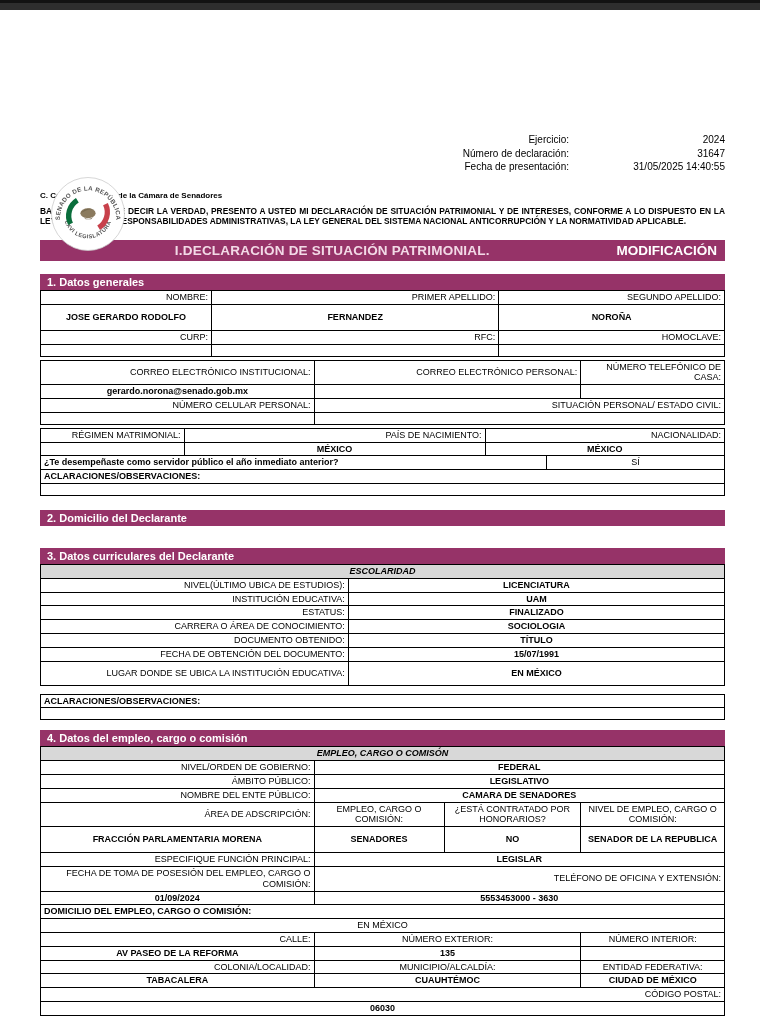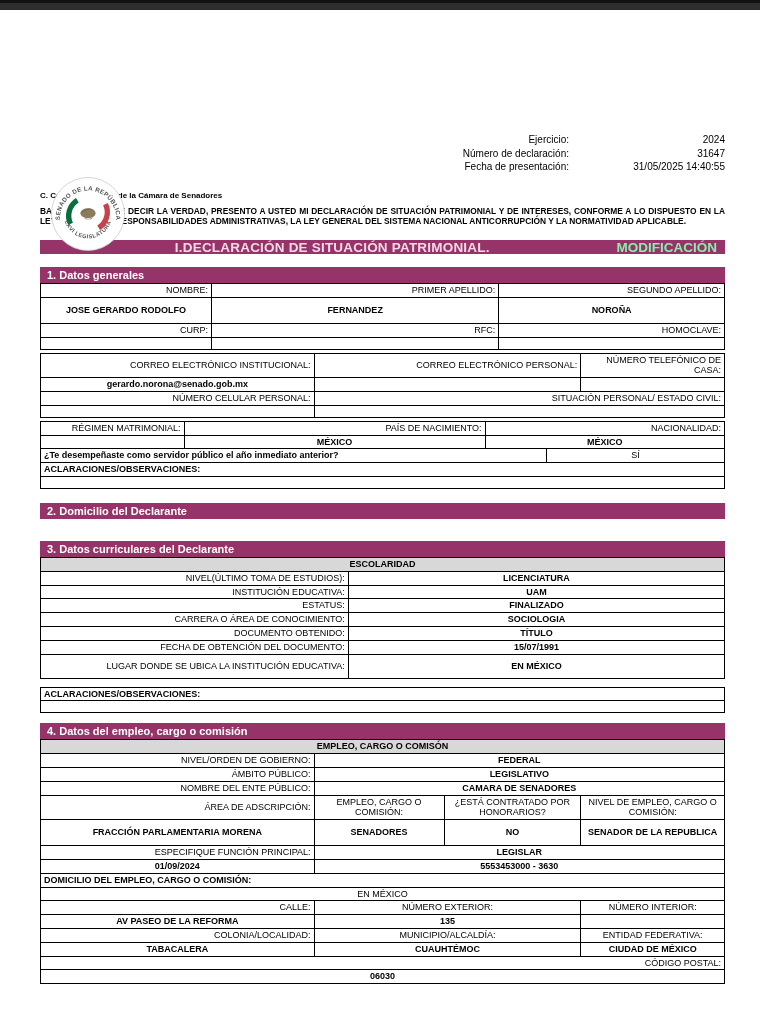--- a/index.html
+++ b/index.html
@@ -25,42 +25,42 @@
   .hdr-fields td{border:none;font-size:10px;padding:0 0 1px 0;line-height:1.25;}
   .hf-label{text-align:right;padding-right:14px !important;}
   .hf-value{text-align:right;width:142px;}
 
   .addressee{margin-top:16px;font-size:8px;font-weight:bold;}
   .oath{margin-top:6px;font-size:8.4px;font-weight:bold;line-height:1.22;text-align:justify;}
 
   .title-bar{
     margin-top:14px;background:var(--maroon);color:#F2D9E6;
     display:flex;align-items:center;font-weight:bold;font-size:13.5px;
-    padding:3px 8px;height:14px;
+    padding:3px 8px;height:21px;
   }
   .title-main{flex:1;text-align:center;letter-spacing:.2px;}
-  .title-mode{color:#86efac;}
+  .title-mode{color:#ffffff;}
 
   .sec-h{
     background:var(--maroon);color:#fff;font-weight:bold;font-size:11px;
     padding:2px 7px;height:16px;line-height:12px;
   }
   .mt3{margin-top:3px;} .mt8{margin-top:8px;} .mt10{margin-top:10px;}
   .mt13{margin-top:13px;} .mt14{margin-top:14px;} .mt22{margin-top:22px;}
 
   table.grid{width:100%;border-collapse:collapse;table-layout:fixed;}
   table.grid td{
     border:1px solid #000;font-size:9px;padding:1px 3px;line-height:1.2;
     vertical-align:middle;overflow:hidden;
   }
   td.lbl{text-align:right;}
   td.lblc{text-align:center;}
   td.val{text-align:center;font-weight:bold;font-size:9.5px;}
   td.valr{text-align:center;font-size:9px;}
-  td.sub{background:var(--gray-sub);text-align:center;font-weight:bold;font-size:9.5px;height:12px;}
+  td.sub{background:var(--gray-sub);text-align:center;font-weight:bold;font-size:9.5px;height:12px;font-style:italic;}
   td.boldlbl{font-weight:bold;font-size:10px;}
   td.q{font-weight:bold;font-size:10px;}
   td.empty{height:12px;}
   td.h24{height:24px;}
   td.h26{height:26px;}
   td.wrapname{padding:0 26px;}
   td.wraptel{padding-right:34px;}
   td.wraplugar{padding-right:118px;}
   td.wrapnivel{padding:0 12px;}
 </style>
@@ -214,21 +214,21 @@
   <table class="grid">
     <colgroup>
         <col style="width:45%">
         <col style="width:55%">
       </colgroup>
     <tbody>
         <tr>
       <td class="sub" colspan="2">ESCOLARIDAD</td>
     </tr>
     <tr>
-      <td class="lbl">NIVEL(ÚLTIMO TOMA DE ESTUDIOS):</td>
+      <td class="lbl">NIVEL(ÚLTIMO UBICA DE ESTUDIOS):</td>
       <td class="val">LICENCIATURA</td>
     </tr>
     <tr>
       <td class="lbl">INSTITUCIÓN EDUCATIVA:</td>
       <td class="val">UAM</td>
     </tr>
     <tr>
       <td class="lbl">ESTATUS:</td>
       <td class="val">FINALIZADO</td>
     </tr>
@@ -296,20 +296,24 @@
       <td class="val h26">FRACCIÓN PARLAMENTARIA MORENA</td>
       <td class="val h26">SENADORES</td>
       <td class="val h26">NO</td>
       <td class="val h26 wrapnivel">SENADOR DE LA REPUBLICA</td>
     </tr>
     <tr>
       <td class="lbl">ESPECIFIQUE FUNCIÓN PRINCIPAL:</td>
       <td class="val" colspan="3">LEGISLAR</td>
     </tr>
     <tr>
+      <td class="lbl h24">FECHA DE TOMA DE POSESIÓN DEL EMPLEO, CARGO O COMISIÓN:</td>
+      <td class="lbl h24" colspan="3">TELÉFONO DE OFICINA Y EXTENSIÓN:</td>
+    </tr>
+    <tr>
       <td class="val">01/09/2024</td>
       <td class="val" colspan="3">5553453000 - 3630</td>
     </tr>
     <tr>
       <td class="boldlbl" colspan="4">DOMICILIO DEL EMPLEO, CARGO O COMISIÓN:</td>
     </tr>
     <tr>
       <td class="valr" colspan="4">EN MÉXICO</td>
     </tr>
     <tr>

